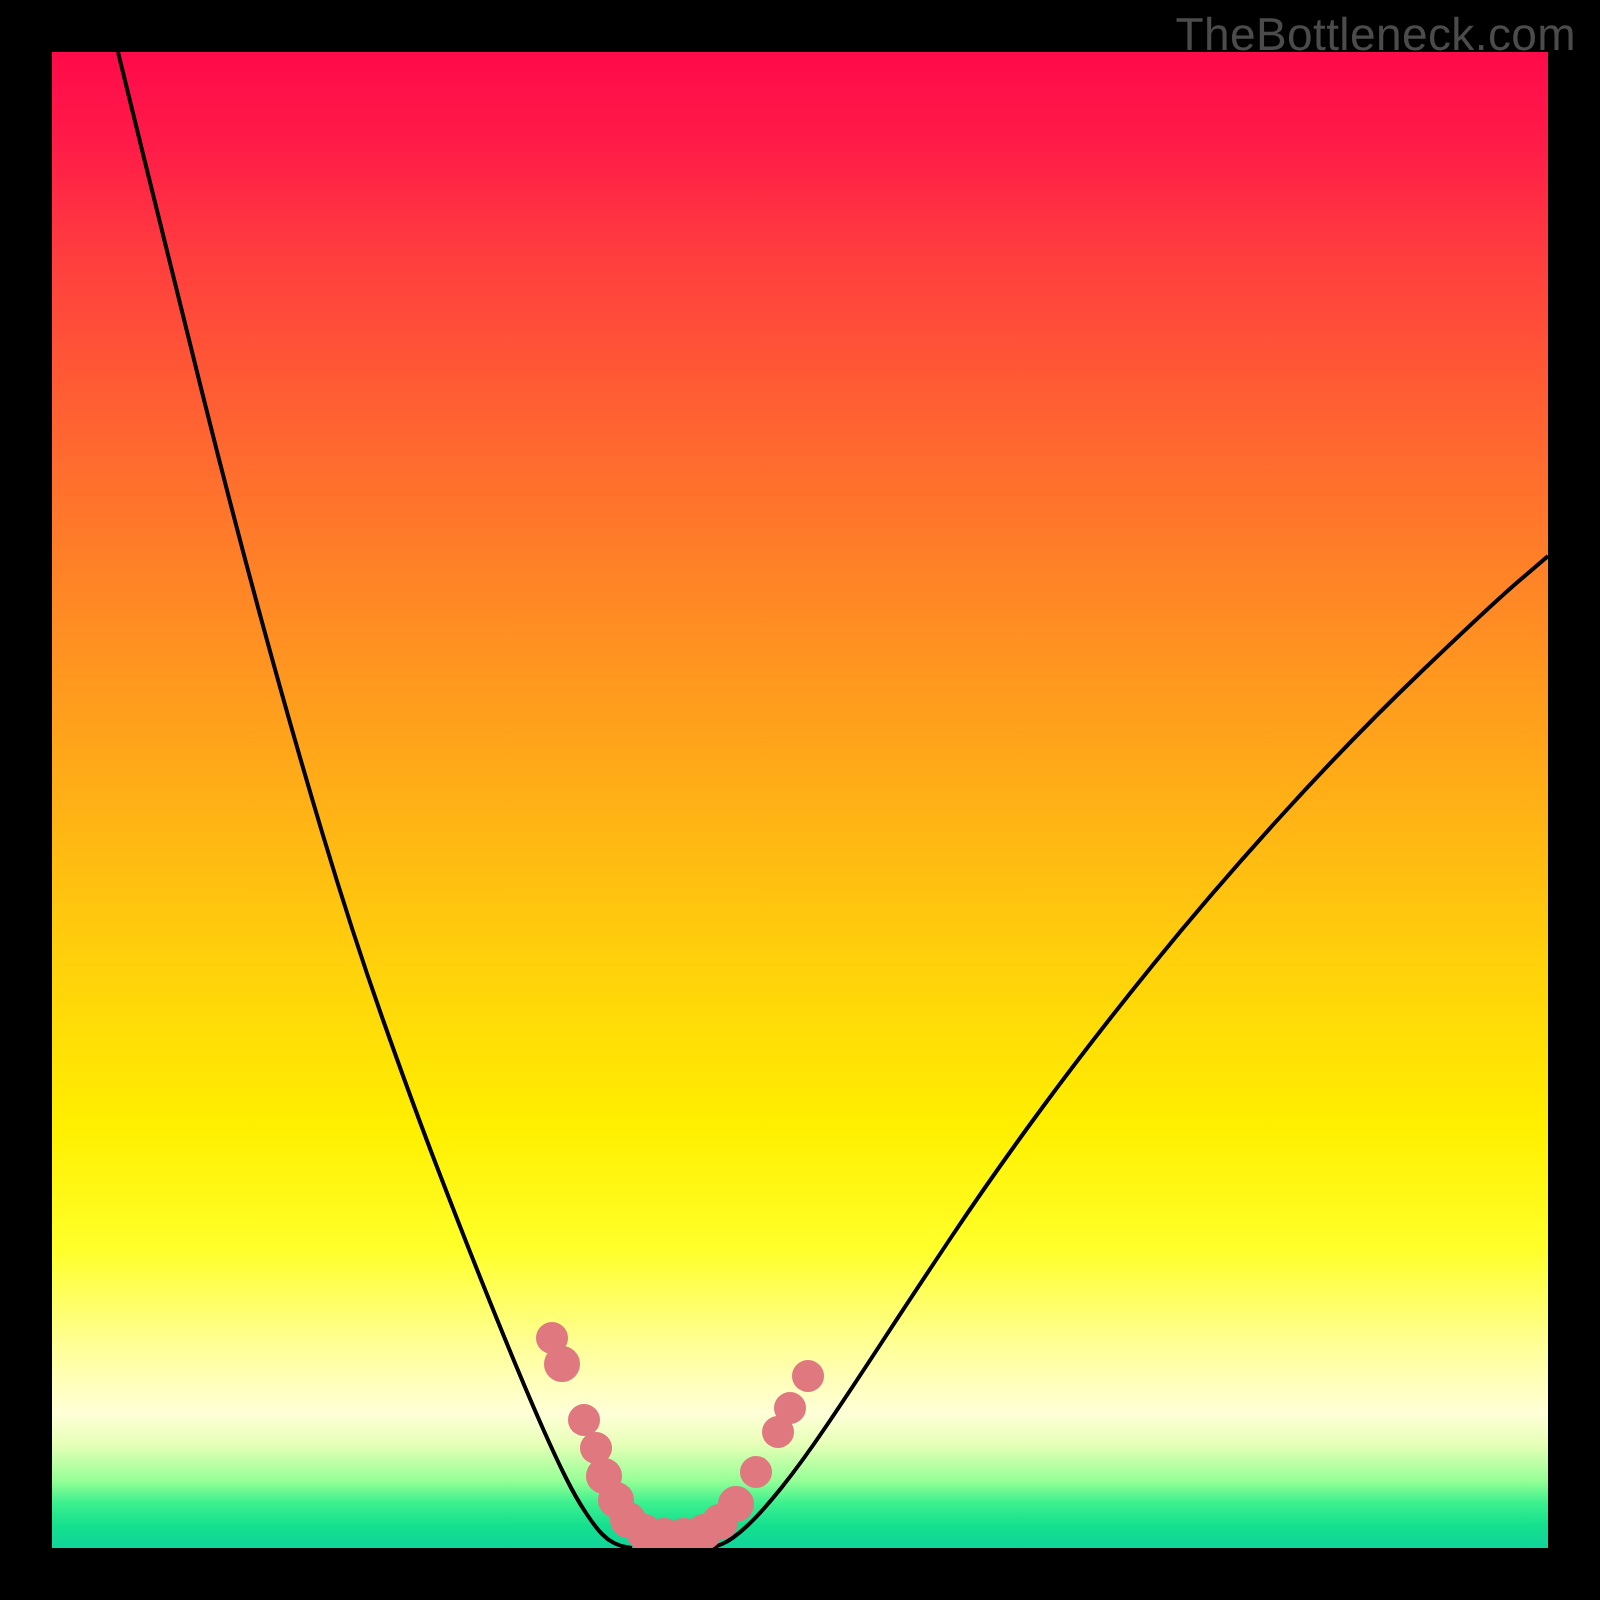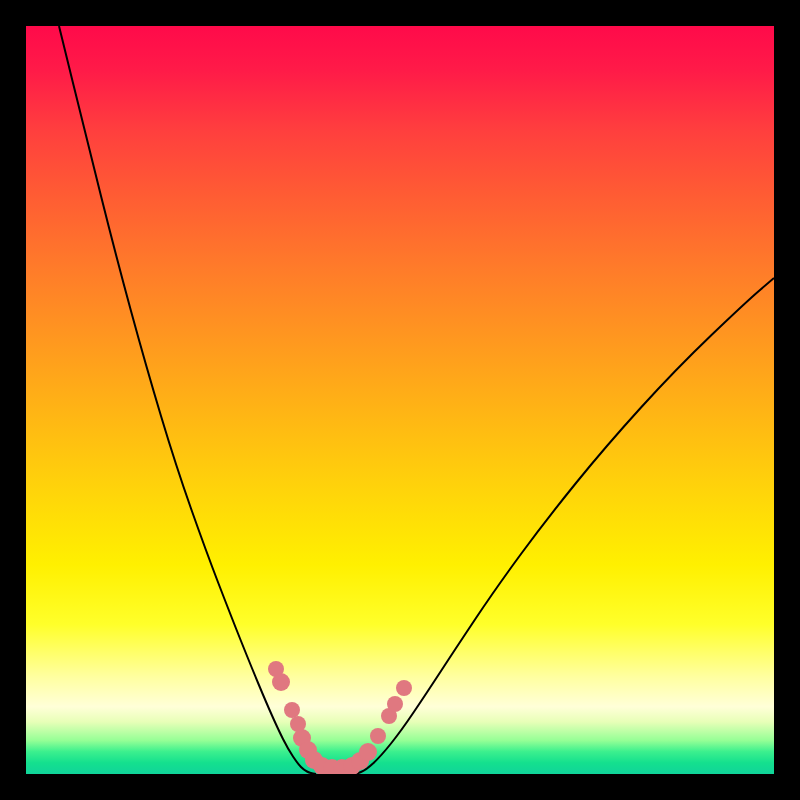--- a/index.html
+++ b/index.html
@@ -88,13 +88,14 @@
           <circle cx="326" cy="740" r="9" fill="#e07880"></circle>
           <circle cx="334" cy="735" r="9" fill="#e07880"></circle>
           <circle cx="342" cy="726" r="9" fill="#e07880"></circle>
           <circle cx="352" cy="710" r="8" fill="#e07880"></circle>
           <circle cx="363" cy="690" r="8" fill="#e07880"></circle>
           <circle cx="369" cy="678" r="8" fill="#e07880"></circle>
           <circle cx="378" cy="662" r="8" fill="#e07880"></circle>
         </g>
     </svg>
   </div>
+  <div class="watermark">TheBottleneck.com</div>
 </div>
 
 </body></html>

